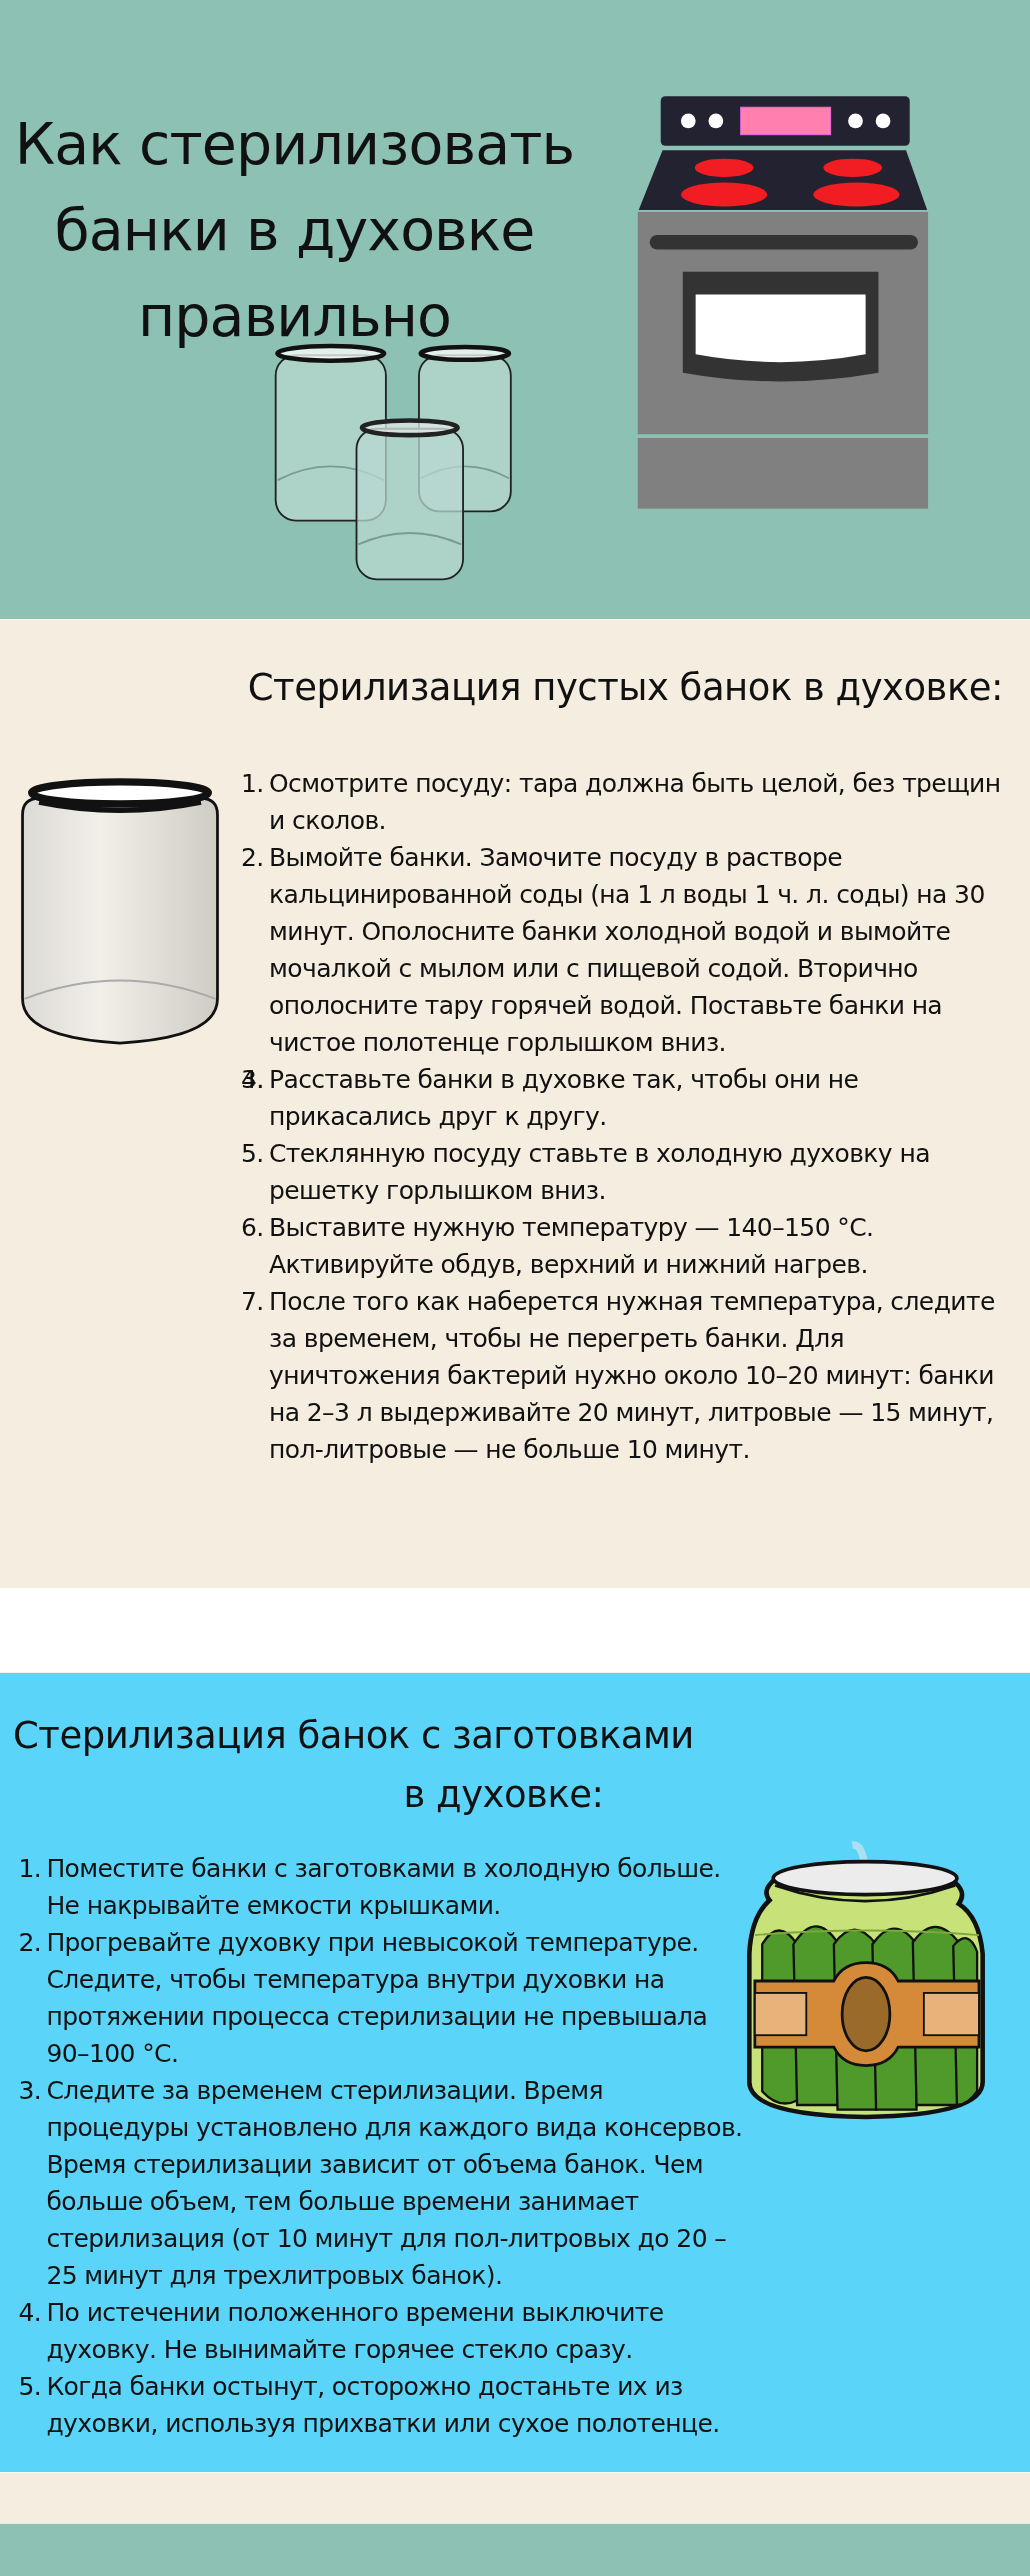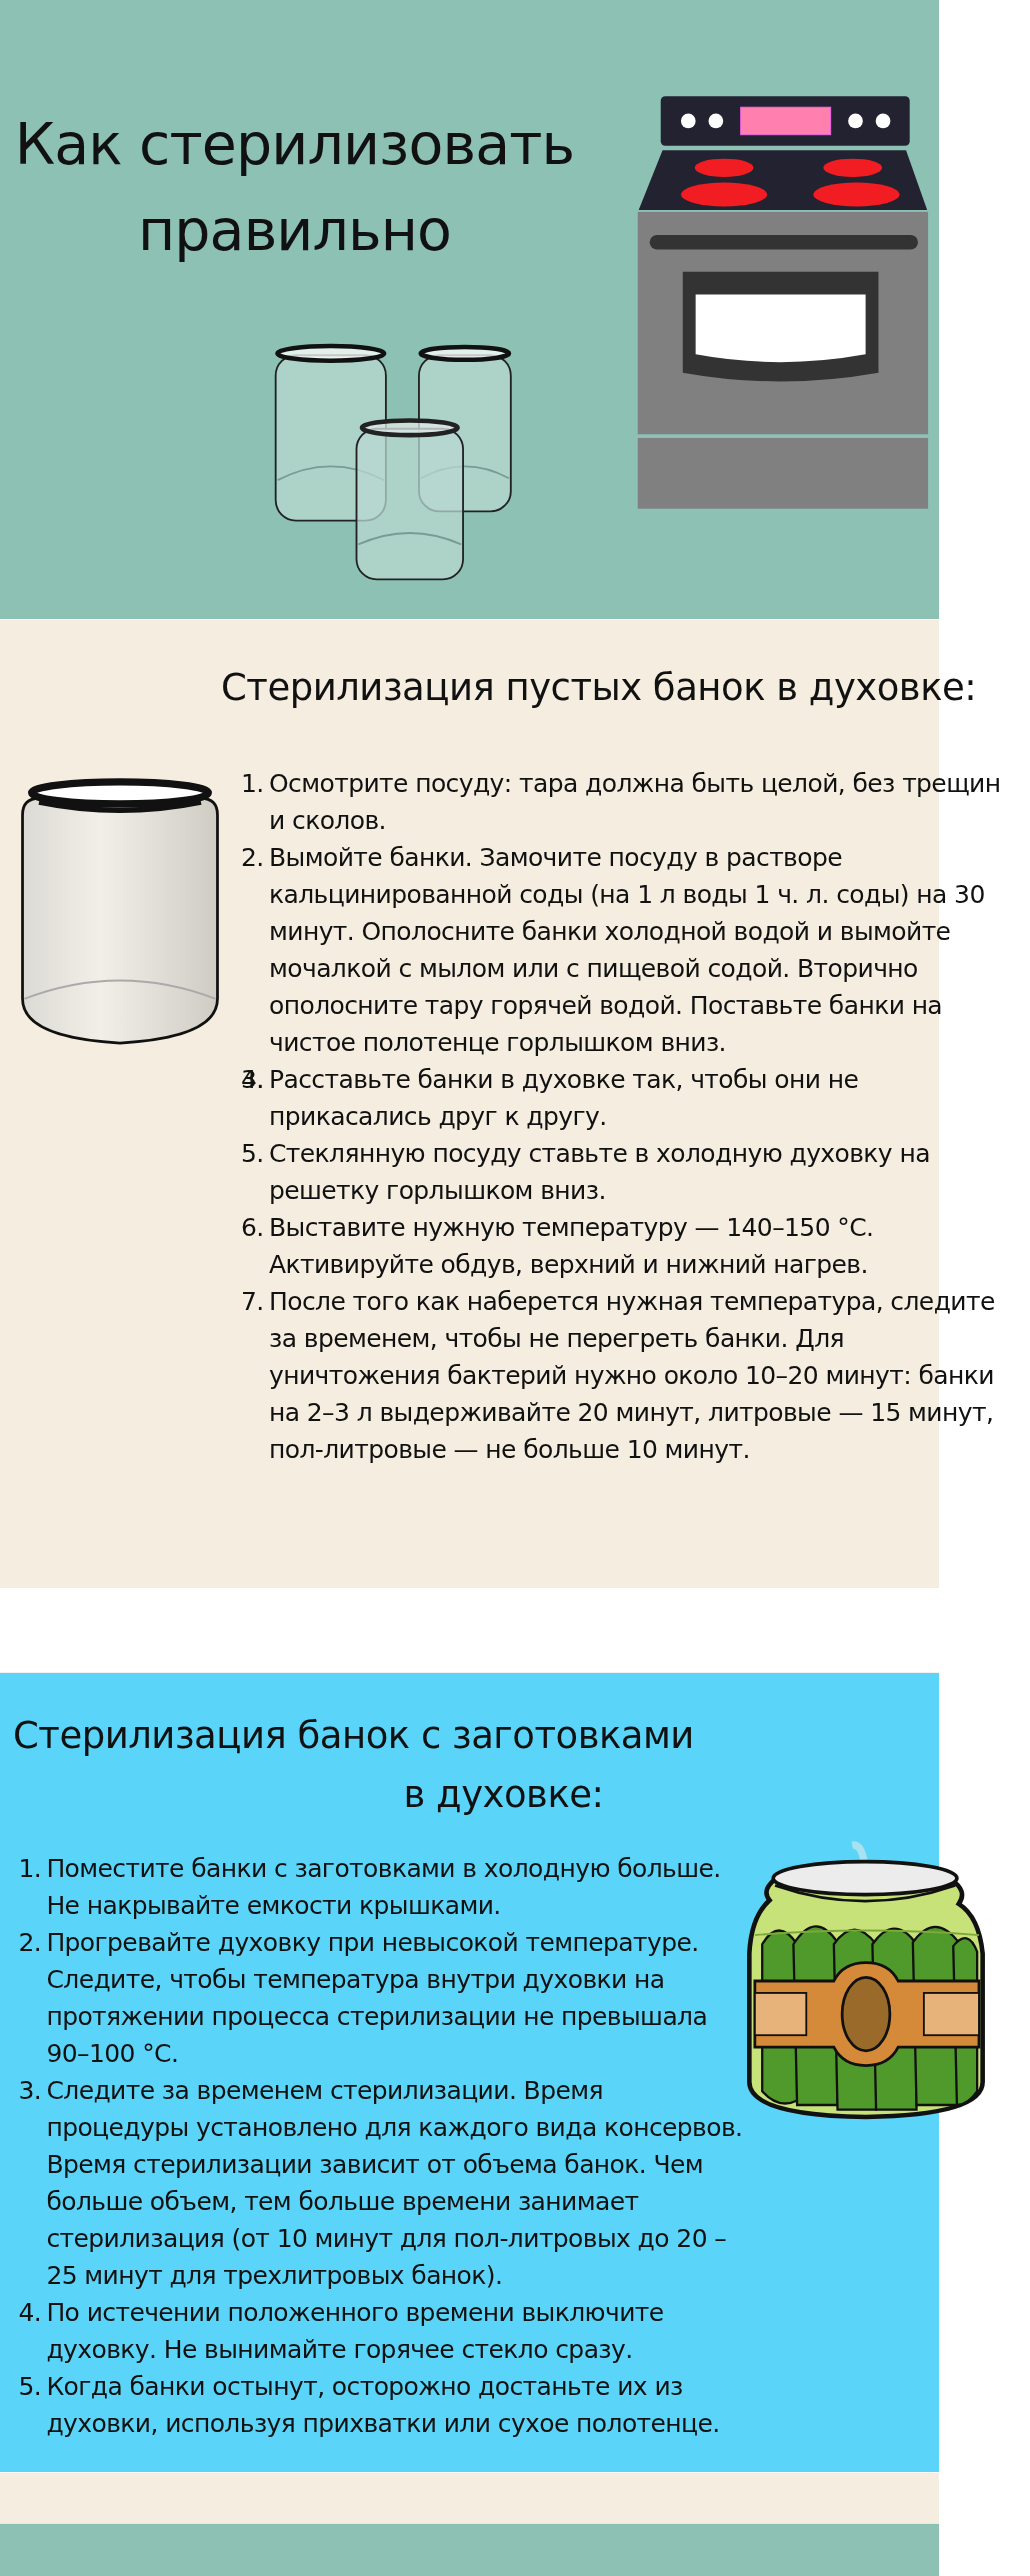--- a/index.html
+++ b/index.html
@@ -1,41 +1,42 @@
 <!DOCTYPE html>
 <html style="font-size:14.7px"><head>
 <meta charset="utf-8">
 <style>
   html, body { margin:0; padding:0; }
   body { width:1030px; height:2576px; position:relative; overflow:hidden; font-family:"Liberation Sans", "DejaVu Sans", sans-serif; color:#111; }
-  .sec { position:absolute; left:0; width:939px; }
+  .sec { position:absolute; left:0; width:1030px; }
   #s1 { top:0; height:619px; background:#8cc1b4; }
   #s2 { top:619px; height:968px; background:#f4ede0; border-top:1.8px solid #fff; }
   #s3 { top:1672px; height:885px; background:#5ad4f8; border-top:1.8px solid #f0f0f0; }
   #s4 { top:2472px; height:51px; background:#f4ede0; border-top:1.8px solid #fff; }
   #s5 { top:2523px; height:53px; background:#8cc1b4; border-top:1.8px solid #e8e8e8; }
   .title { position:absolute; left:0; top:63px; width:589px; text-align:center; font-size:57px; line-height:86px; font-family:"DejaVu Sans", sans-serif; font-weight:normal; letter-spacing:-0.9px; }
   .h2 { position:absolute; font-family:"DejaVu Sans", sans-serif; font-size:37px; font-weight:normal; letter-spacing:-0.5px; margin:0; }
-  #s2 .h2 { left:221px; top:46px; width:782px; text-align:left; }
+  #s2 .h2 { left:221px; top:46px; width:782px; text-align:right; }
   #s3 .h2 { left:13px; top:33px; width:727px; line-height:59px; }
   #s3 .h2 span { display:block; }
   #s3 .h2 span.l2 { padding-left:254px;text-align:center; }
   ol { position:absolute; margin:0; padding:0; list-style:none; font-family:"DejaVu Sans", sans-serif; font-size:25px; line-height:37px; letter-spacing:-0.6px; }
   ol li { position:relative; padding-left:28px; }
   ol li .num { position:absolute; left:0; top:0; }
   #list1 { left:241px; top:145px; width:764px; }
   #list2 { left:18.4px; top:177px; width:727px; }
   svg { position:absolute; overflow:visible; }
 </style>
 </head>
 <body>
 
 <section class="sec" id="s1">
   <h1 class="title">
     <div>Как стерилизовать</div>
+    <div>банки в духовке</div>
     <div>правильно</div>
   </h1>
 
   <svg style="left:272px;top:342px" width="248" height="212" viewBox="0 0 270 230">
     <g stroke="#222" stroke-width="2" fill="#b8d8d0" fill-opacity="0.75">
 
       <rect x="4" y="14" width="120" height="180" rx="22"></rect>
       <ellipse cx="64" cy="12" rx="58" ry="8" fill="#fff" stroke="#111" stroke-width="5"></ellipse>
       <path d="M6 150 Q64 120 122 150" fill="none" stroke="#7a9a94"></path>
 

